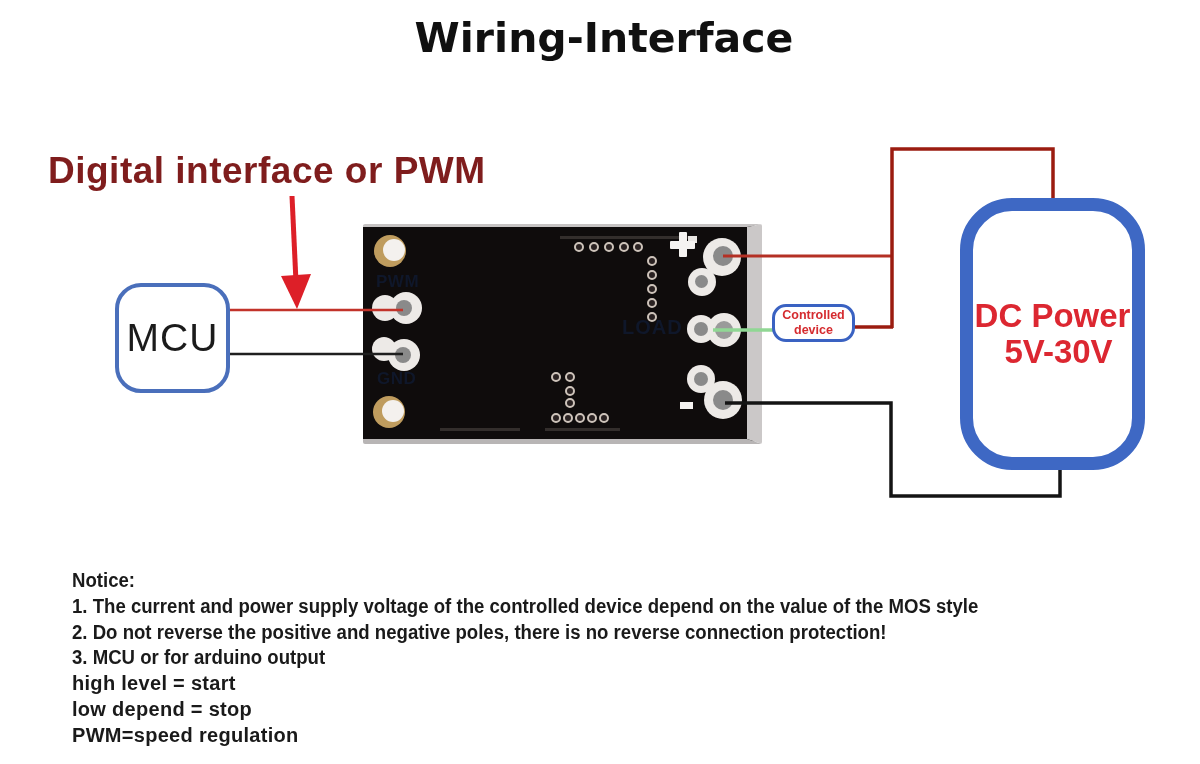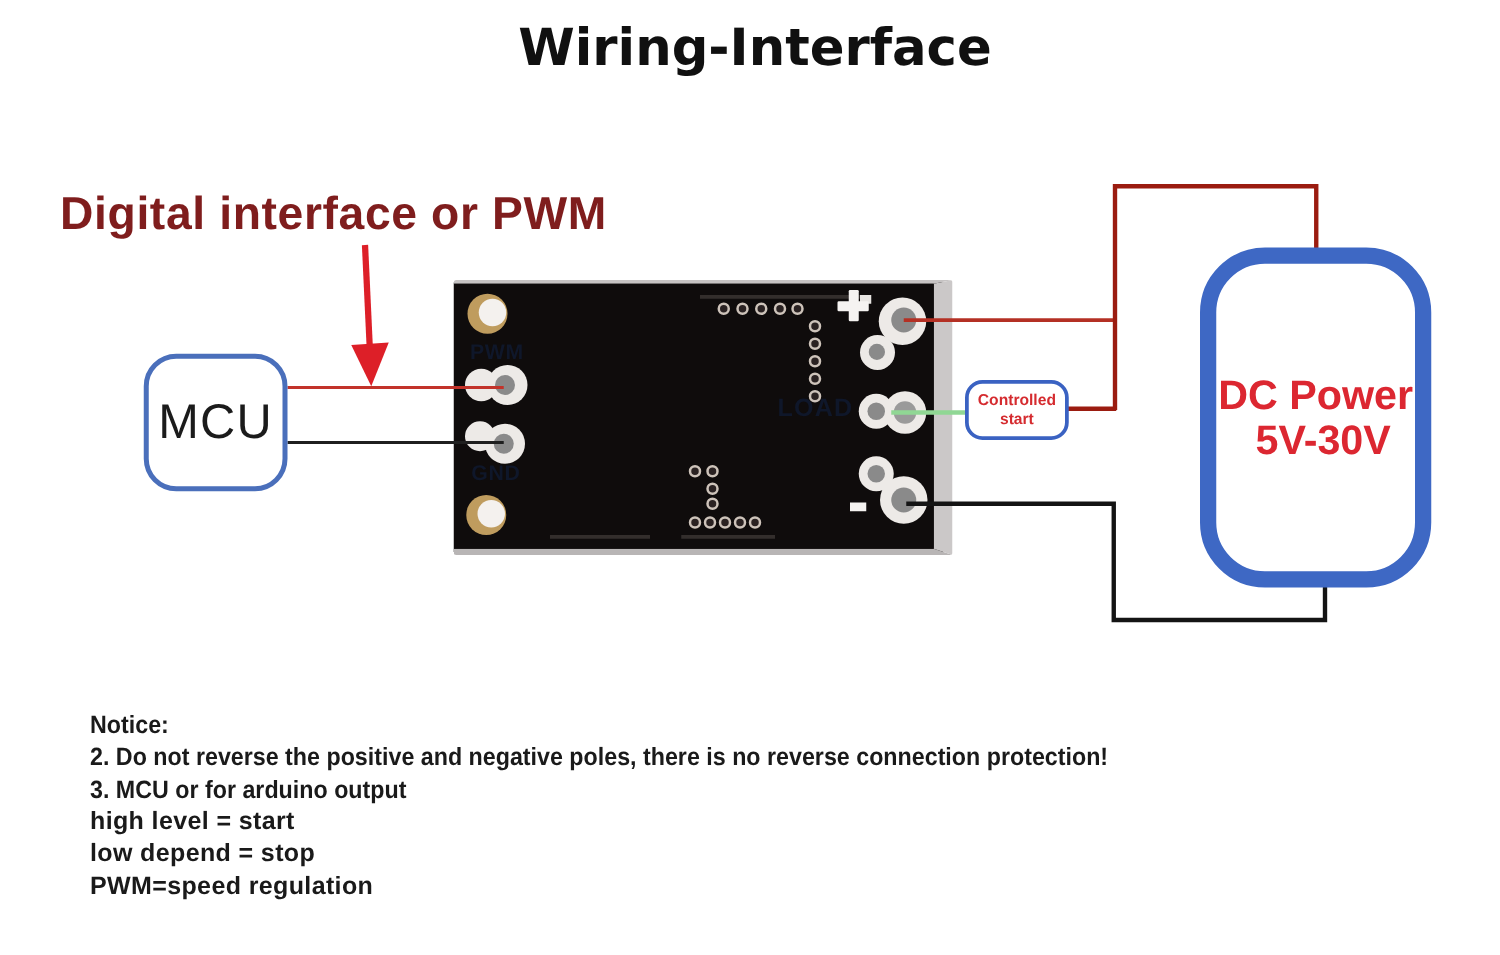--- a/index.html
+++ b/index.html
@@ -42,21 +42,21 @@
   }
   .silk { position:absolute; z-index:2; }
   .pcb-label { position:absolute; color:#0f172a; font-weight:bold; z-index:4; }
   .lbl-pwm  { left:376px; top:272px; font-size:17px; letter-spacing:0.5px; }
   .lbl-gnd  { left:377px; top:369px; font-size:17px; letter-spacing:0.5px; }
   .lbl-load { left:622px; top:316px; font-size:20px; letter-spacing:1px; }
   .plus-bar { position:absolute; background:#f5f3f1; border-radius:1px; z-index:4; }
   .minus-bar { position:absolute; left:680px; top:402px; width:13px; height:7px; background:#f5f3f1; z-index:4; }
   
   .ctrl-box {
-    position:absolute; left:772px; top:304px; width:83px; height:48px;
+    position:absolute; left:772px; top:304px; width:83px; height:38px;
     background:#ffffff; border:3px solid #3a62c2; border-radius:14px;
     display:flex; flex-direction:column; align-items:center; justify-content:center;
     z-index:6; line-height:1.2;
   }
   .ctrl-box span { font-size:12.5px; font-weight:bold; color:#d52b2f; }
   
   .dc-box {
     position:absolute; left:960px; top:198px; width:185px; height:272px;
     background:#ffffff; border:13px solid #3e68c4; border-radius:52px;
     display:flex; flex-direction:column; align-items:center; justify-content:center;
@@ -170,30 +170,31 @@
     <line x1="292" y1="196" x2="296" y2="282" stroke="#dd1f28" stroke-width="5"></line>
     <polygon points="281,276 311,274 297,309" fill="#dd1f28"></polygon>
   </svg>
 
   <div class="mcu-box">
     <span class="mcu-label">MCU</span>
   </div>
 
   <div class="ctrl-box">
     <span>Controlled</span>
-    <span>start</span>
+    <span>device</span>
   </div>
 
   <div class="dc-box">
     <span class="dc-line1">DC Power</span>
     <span class="dc-line2">5V-30V</span>
   </div>
 
   <div class="notice">
     <div><span class="cond">Notice:</span></div>
+    <div><span class="cond">1. The current and power supply voltage of the controlled device depend on the value of the MOS style</span></div>
     <div><span class="cond">2. Do not reverse the positive and negative poles, there is no reverse connection protection!</span></div>
     <div><span class="cond">3. MCU or for arduino output</span></div>
     <div class="wide">high level = start</div>
     <div class="wide">low depend = stop</div>
     <div class="wide">PWM=speed regulation</div>
   </div>
 
 </div>
 
 </body></html>

